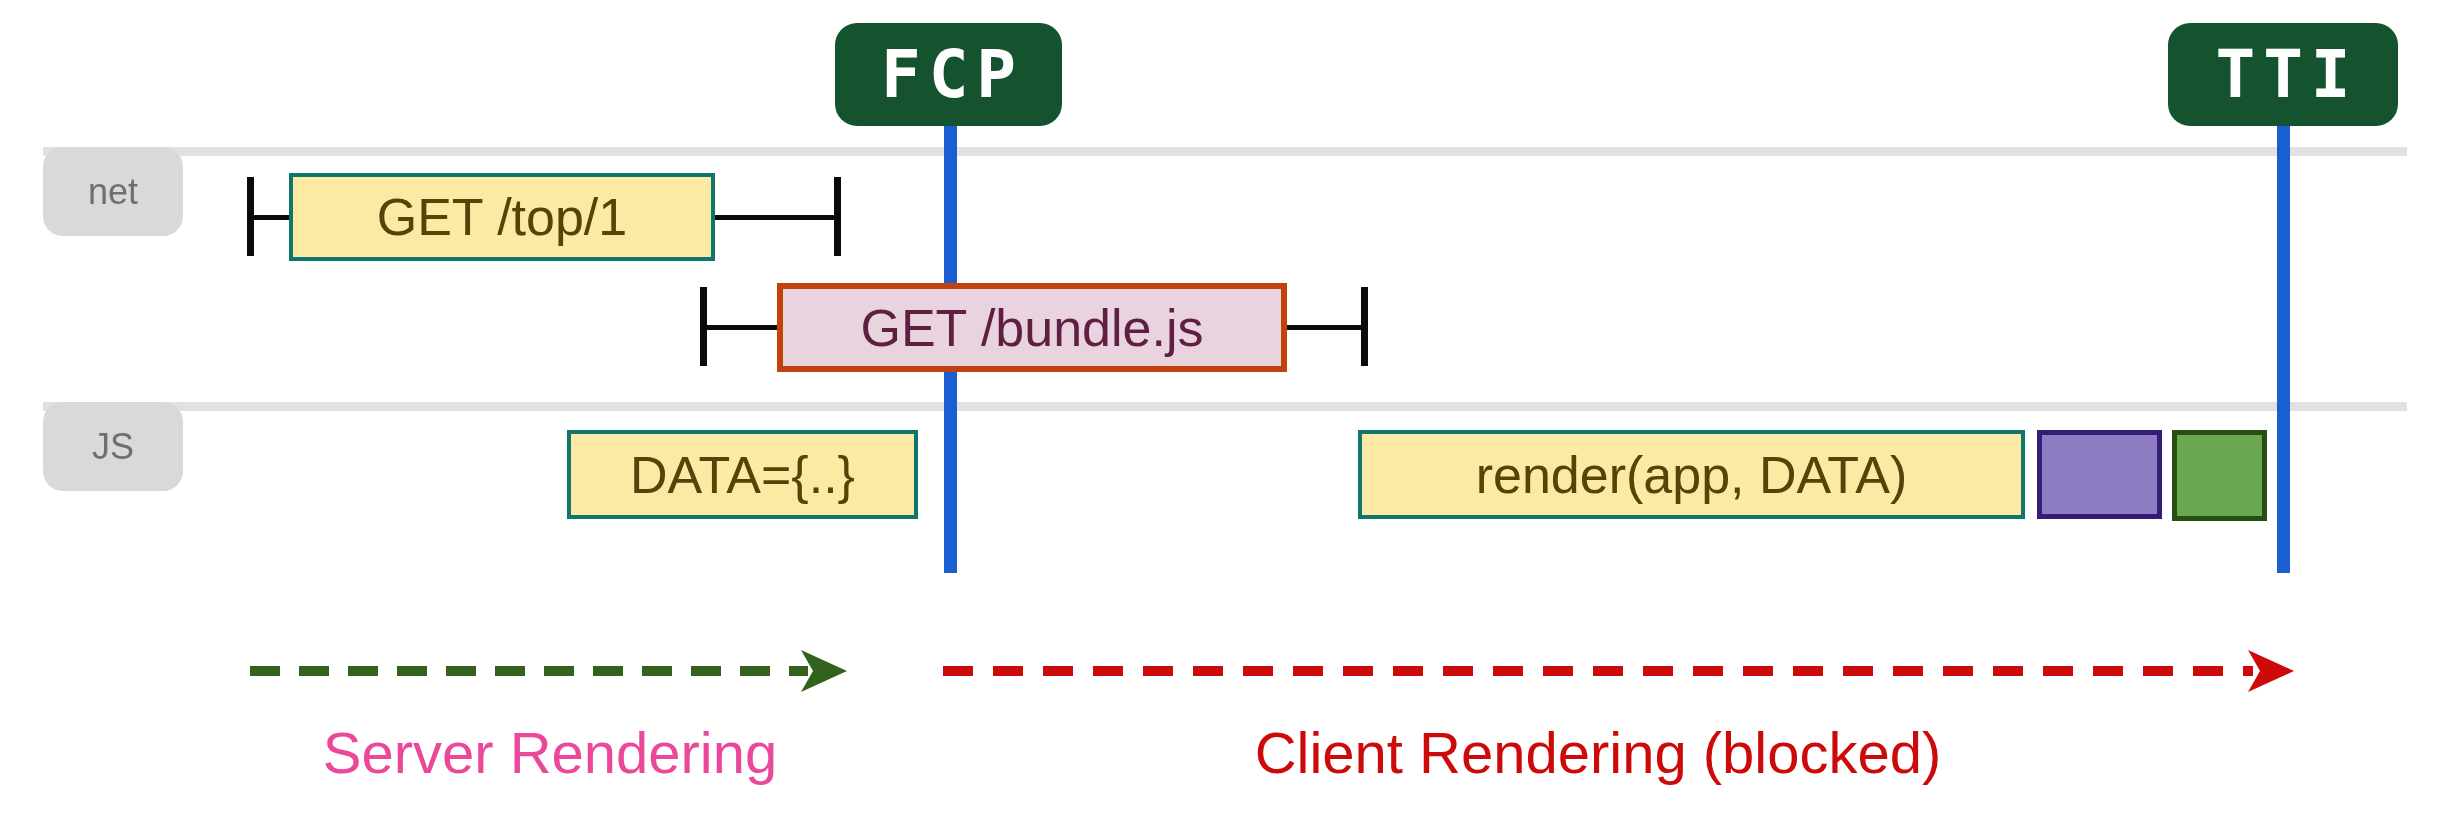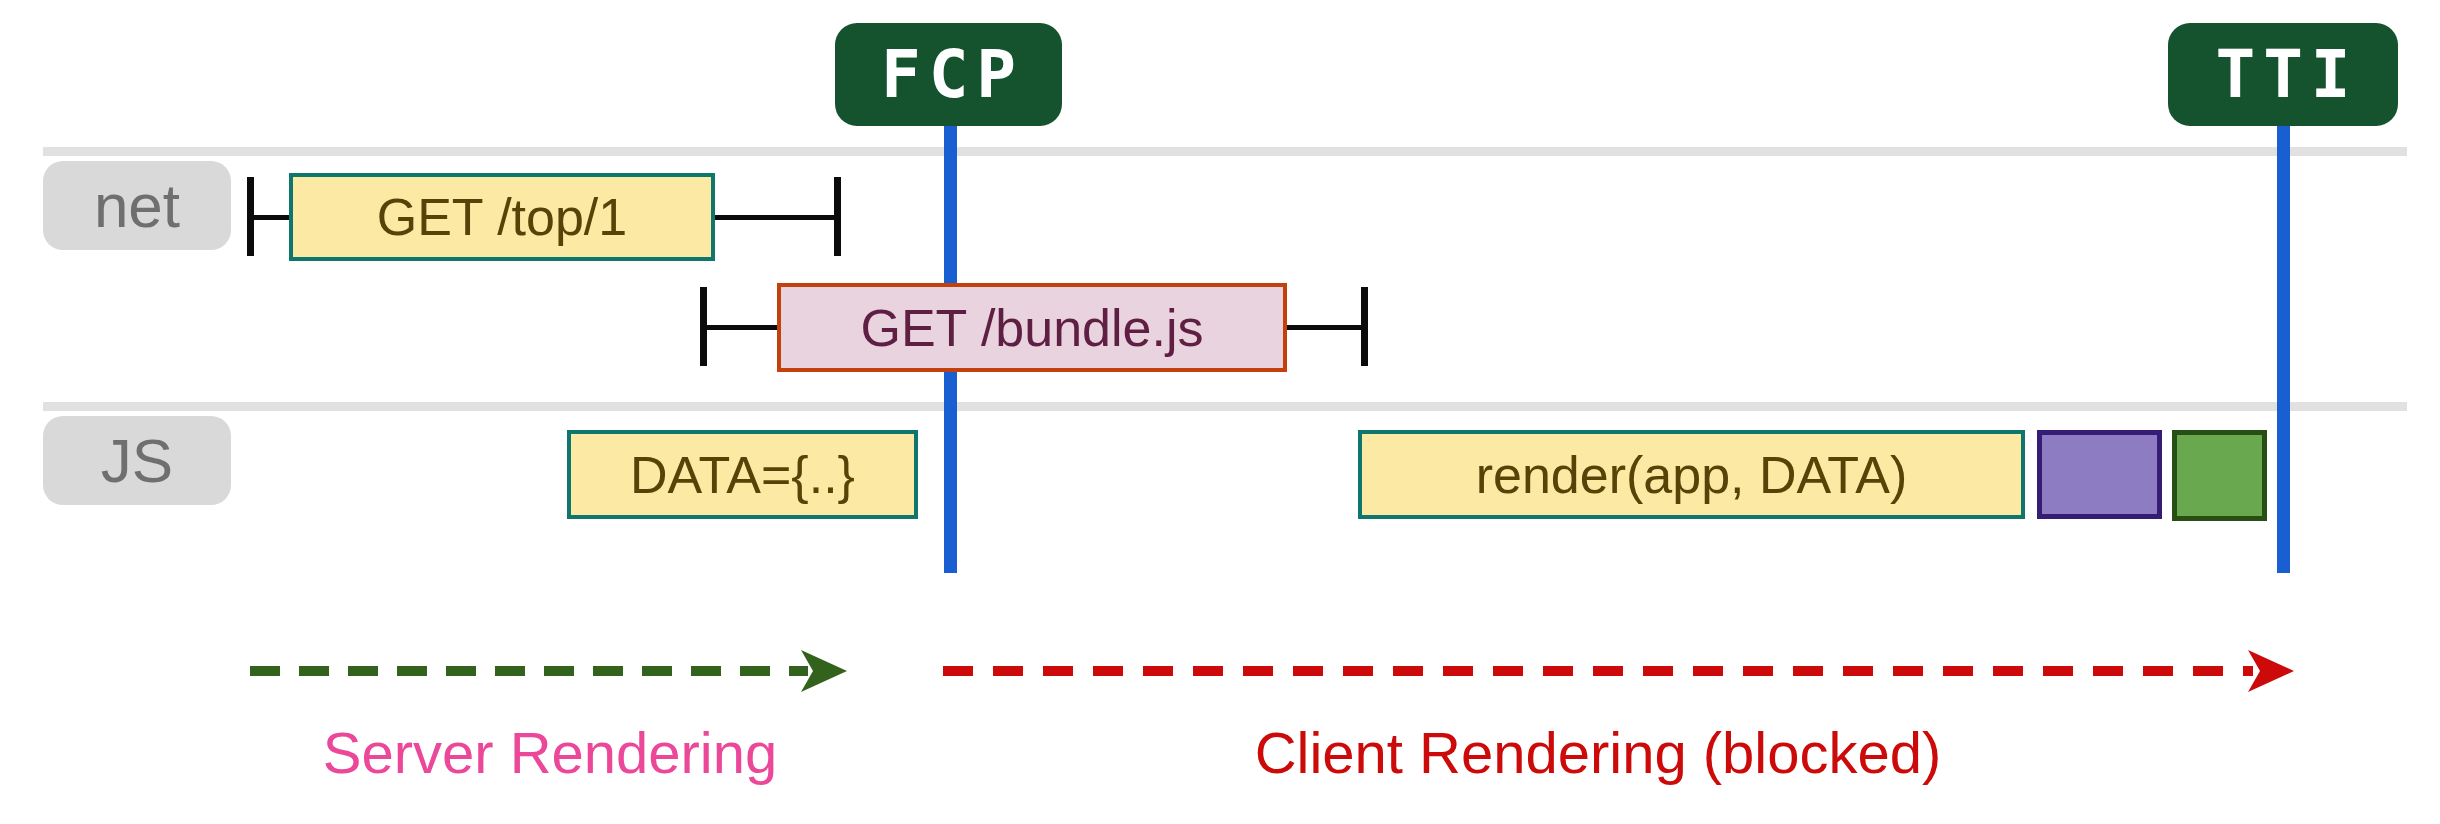--- a/index.html
+++ b/index.html
@@ -7,23 +7,23 @@
     position:relative; width:2440px; height:824px; background:#ffffff;
     font-family:"Liberation Sans", sans-serif; overflow:hidden;
   }
 
   
   .track { position:absolute; left:43px; width:2364px; height:9px; background:#e1e1e1; z-index:1; }
   .track-net { top:147px; }
   .track-js  { top:402px; }
 
   .track-label {
-    position:absolute; left:43px; width:188px; height:89px; background:#d9d9d9;
-    border-radius:20px; color:#6f6f6f; font-size:62px; line-height:1;
-    display:flex; align-items:center; justify-content:center; z-index:3;margin-top:14px;
+    position:absolute; left:43px; width:140px; height:89px; background:#d9d9d9;
+    border-radius:20px; color:#6f6f6f; font-size:36px; line-height:1;
+    display:flex; align-items:center; justify-content:center; z-index:3;
   }
   .track-label-net { top:147px; }
   .track-label-js  { top:402px; }
 
   
   .marker-line { position:absolute; width:13px; top:126px; height:447px; background:#1a5fd2; z-index:2; }
   .marker-line-fcp { left:944px; }
   .marker-line-tti { left:2277px; }
 
   
@@ -36,21 +36,21 @@
   .badge-fcp { left:835px; width:227px; }
   .badge-tti { left:2168px; width:230px; }
 
   
   .ebox {
     position:absolute; box-sizing:border-box; z-index:3;
     display:flex; align-items:center; justify-content:center;
     font-size:52px; line-height:1; white-space:nowrap;
   }
   .ebox-yellow { background:#fce9a4; border:4px solid #0f766e; color:#564307; }
-  .ebox-pink   { background:#e9d3df; border:4px solid #c2410c; color:#5e1f42;align-items:center; }
+  .ebox-pink   { background:#e9d3df; border:6px solid #c2410c; color:#5e1f42;align-items:center; }
   .ebox-purple { background:#8e7cc3; border:5px solid #351c75; }
   .ebox-green  { background:#6aa84f; border:5px solid #274e13; }
 
   .ebox-top1   { left:289px;  top:173px; width:426px; height:88px; }
   .ebox-bundle { left:777px;  top:283px; width:510px; height:89px; }
   .ebox-data   { left:567px;  top:430px; width:351px; height:89px; }
   .ebox-render { left:1358px; top:430px; width:667px; height:89px; }
   .ebox-task1  { left:2037px; top:430px; width:125px; height:89px; }
   .ebox-task2  { left:2172px; top:430px; width:95px;  height:91px; }
 

